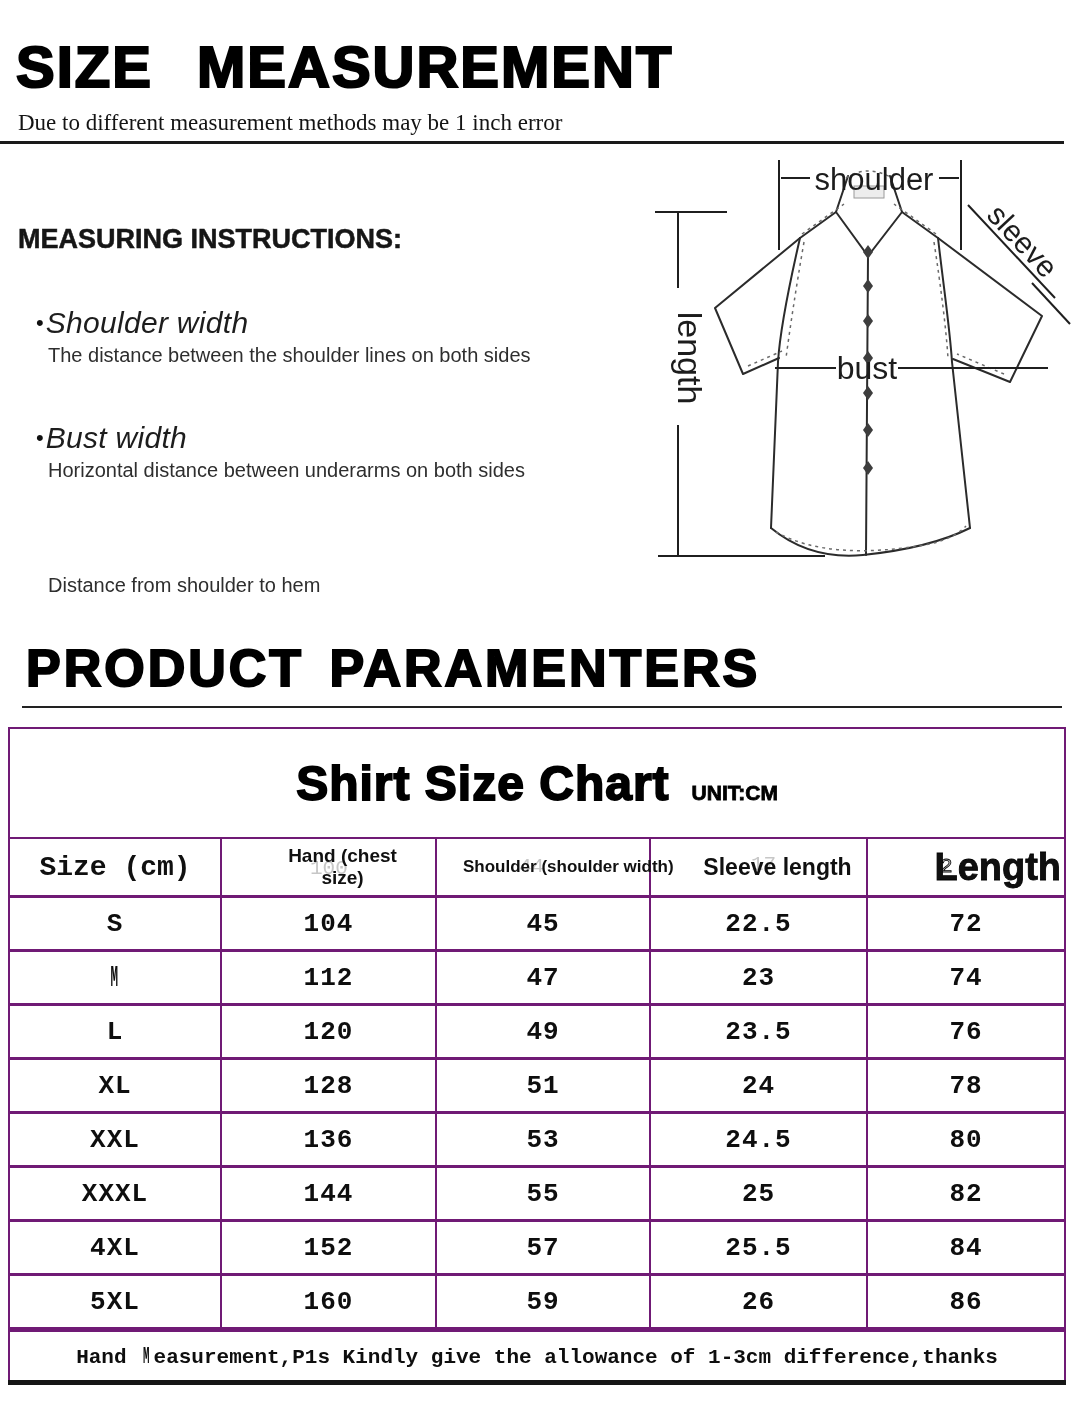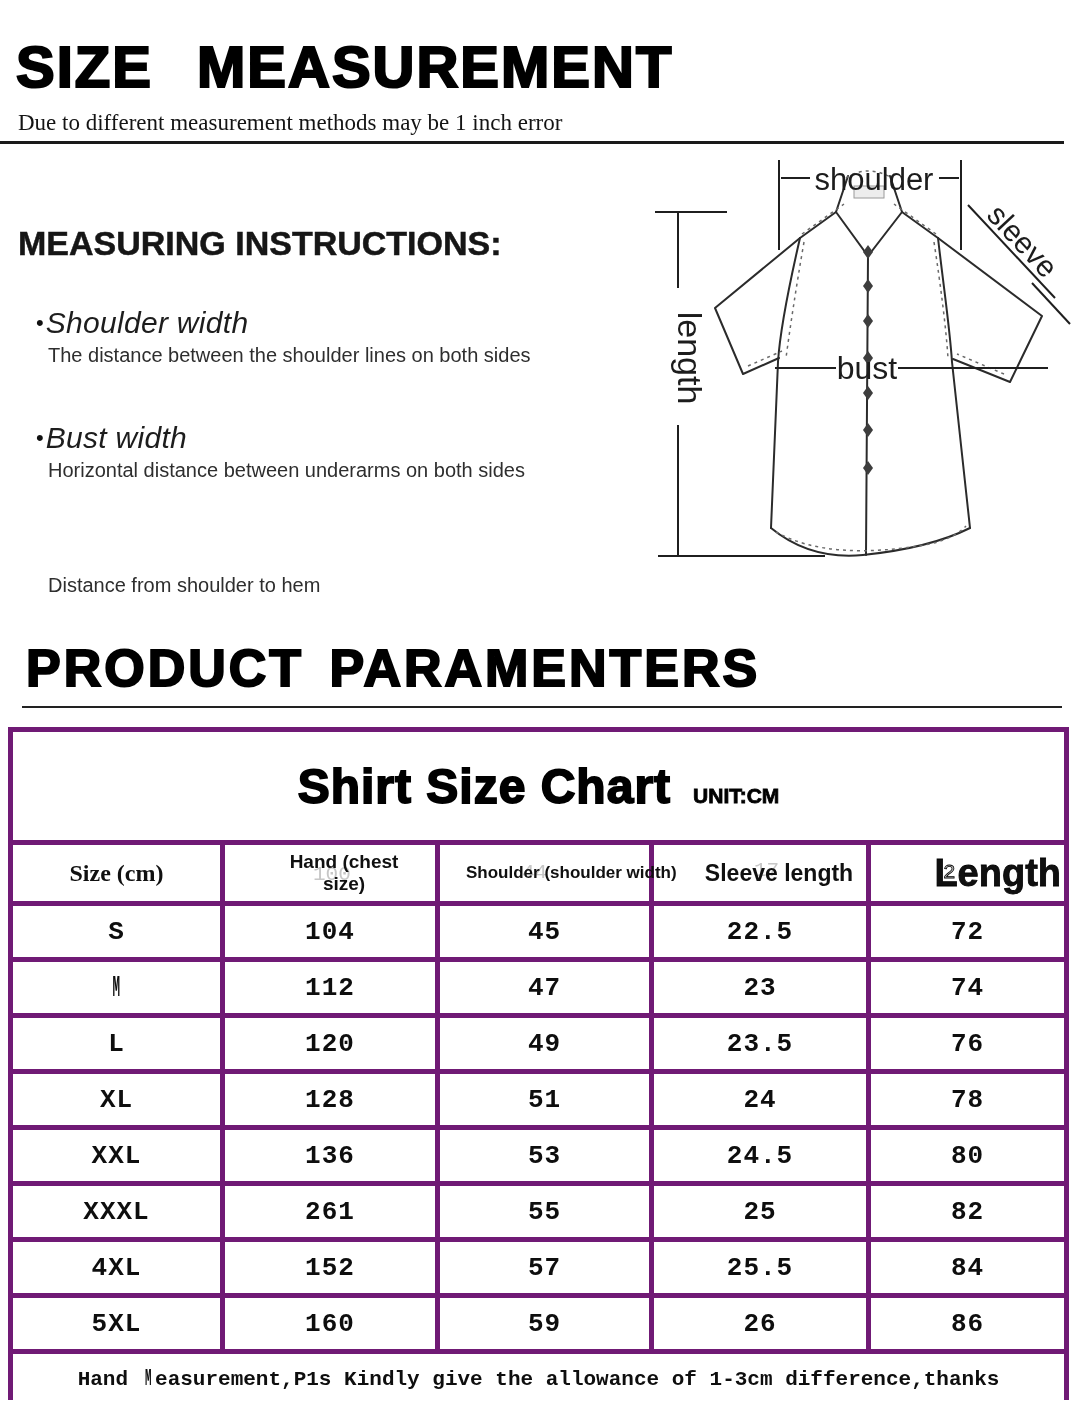--- a/index.html
+++ b/index.html
@@ -5,45 +5,45 @@
   html,body{margin:0;padding:0;background:#fff;}
   .page{position:relative;width:1072px;height:1400px;background:#ffffff;overflow:hidden;
         font-family:"Liberation Sans",sans-serif;color:#111;}
   .abs{position:absolute;}
 
   .main-title{left:16px;top:38px;font-size:58px;line-height:1;letter-spacing:2px;word-spacing:26px;
               -webkit-text-stroke:2.2px #000;font-weight:bold;color:#000;white-space:nowrap;}
   .subtitle{left:18px;top:110px;font-size:23px;font-family:"Liberation Serif",serif;color:#141414;}
   .rule1{left:0;top:141px;width:1064px;height:3px;background:#1a1a1a;}
 
-  .mi-heading{left:18px;top:224px;font-size:34px;font-weight:bold;color:#161616;-webkit-text-stroke:0.5px #161616;}
+  .mi-heading{left:18px;top:224px;font-size:27px;font-weight:bold;color:#161616;-webkit-text-stroke:0.5px #161616;}
   .bullet-item{left:36px;white-space:nowrap;}
   .bullet-term{font-size:30px;color:#1d1d1d;letter-spacing:0.3px;font-style:italic;}
   .bullet-dot{font-size:22px;vertical-align:3px;margin-right:2px;}
   .bullet-desc{left:48px;font-size:20px;color:#2e2e2e;white-space:nowrap;}
 
   .h2-heading{left:26px;top:640px;font-size:52px;line-height:1.1;letter-spacing:3px;word-spacing:8px;
               -webkit-text-stroke:2px #000;font-weight:bold;color:#000;white-space:nowrap;}
   .rule2{left:22px;top:706px;width:1040px;height:2px;background:#222;}
 
   
   .shirt-svg{left:630px;top:148px;}
   .diag-label{font-family:"Liberation Sans",sans-serif;fill:#1c1c1c;}
 
   
   .size-table{position:absolute;left:8px;top:727px;width:1056px;border-collapse:collapse;table-layout:fixed;
               background:#fff;}
-  .size-table td,.size-table th{border:5px solid #701a75;text-align:center;vertical-align:middle;padding:0;}
+  .size-table td,.size-table th{border:2px solid #701a75;text-align:center;vertical-align:middle;padding:0;}
   .size-table tr.data-row td{border-top-width:3px;height:51px;}
   .title-cell{height:108px;border-bottom-width:2px;}
   .title-flex{display:flex;align-items:center;justify-content:center;gap:22px;}
   .chart-title{font-size:48px;font-weight:bold;-webkit-text-stroke:1.8px #000;letter-spacing:1px;color:#000;}
   .unit-label{font-size:21px;font-weight:bold;-webkit-text-stroke:0.8px #000;margin-top:20px;color:#000;}
   .head-row th{height:56px;position:relative;font-weight:bold;color:#101010;}
-  .th-size{font-family:Liberation Serif, serif;font-size:24px;}
+  .th-size{font-family:Liberation Mono, monospace;font-size:28px;}
   .th-bust{font-size:19px;line-height:1.15;}
   .th-bust .wrapbox{display:inline-block;width:128px;margin-left:28px;}
   .th-shoulder{font-size:17px;white-space:nowrap;overflow:visible;padding-left:26px !important;}
   .th-sleeve{font-size:23px;white-space:nowrap;padding-left:38px !important;}
   .th-length{font-size:38px;text-align:right !important;padding-right:3px !important;-webkit-text-stroke:0.8px #000;}
   .ghost{position:absolute;font-family:"Liberation Mono",monospace;font-weight:normal;font-size:21px;
          color:#c7c7c7;z-index:0;}
   .g-bust{left:88px;top:18px;}
   .g-shoulder{left:82px;top:16px;}
   .g-sleeve{left:100px;top:14px;}
@@ -197,21 +197,21 @@
       </tr>
       <tr class="data-row">
         <td class="cell-num">XXL</td>
         <td class="cell-num">136</td>
         <td class="cell-num">53</td>
         <td class="cell-num">24.5</td>
         <td class="cell-num">80</td>
       </tr>
       <tr class="data-row">
         <td class="cell-num">XXXL</td>
-        <td class="cell-num">261</td>
+        <td class="cell-num">144</td>
         <td class="cell-num">55</td>
         <td class="cell-num">25</td>
         <td class="cell-num">82</td>
       </tr>
       <tr class="data-row">
         <td class="cell-num">4XL</td>
         <td class="cell-num">152</td>
         <td class="cell-num">57</td>
         <td class="cell-num">25.5</td>
         <td class="cell-num">84</td>

